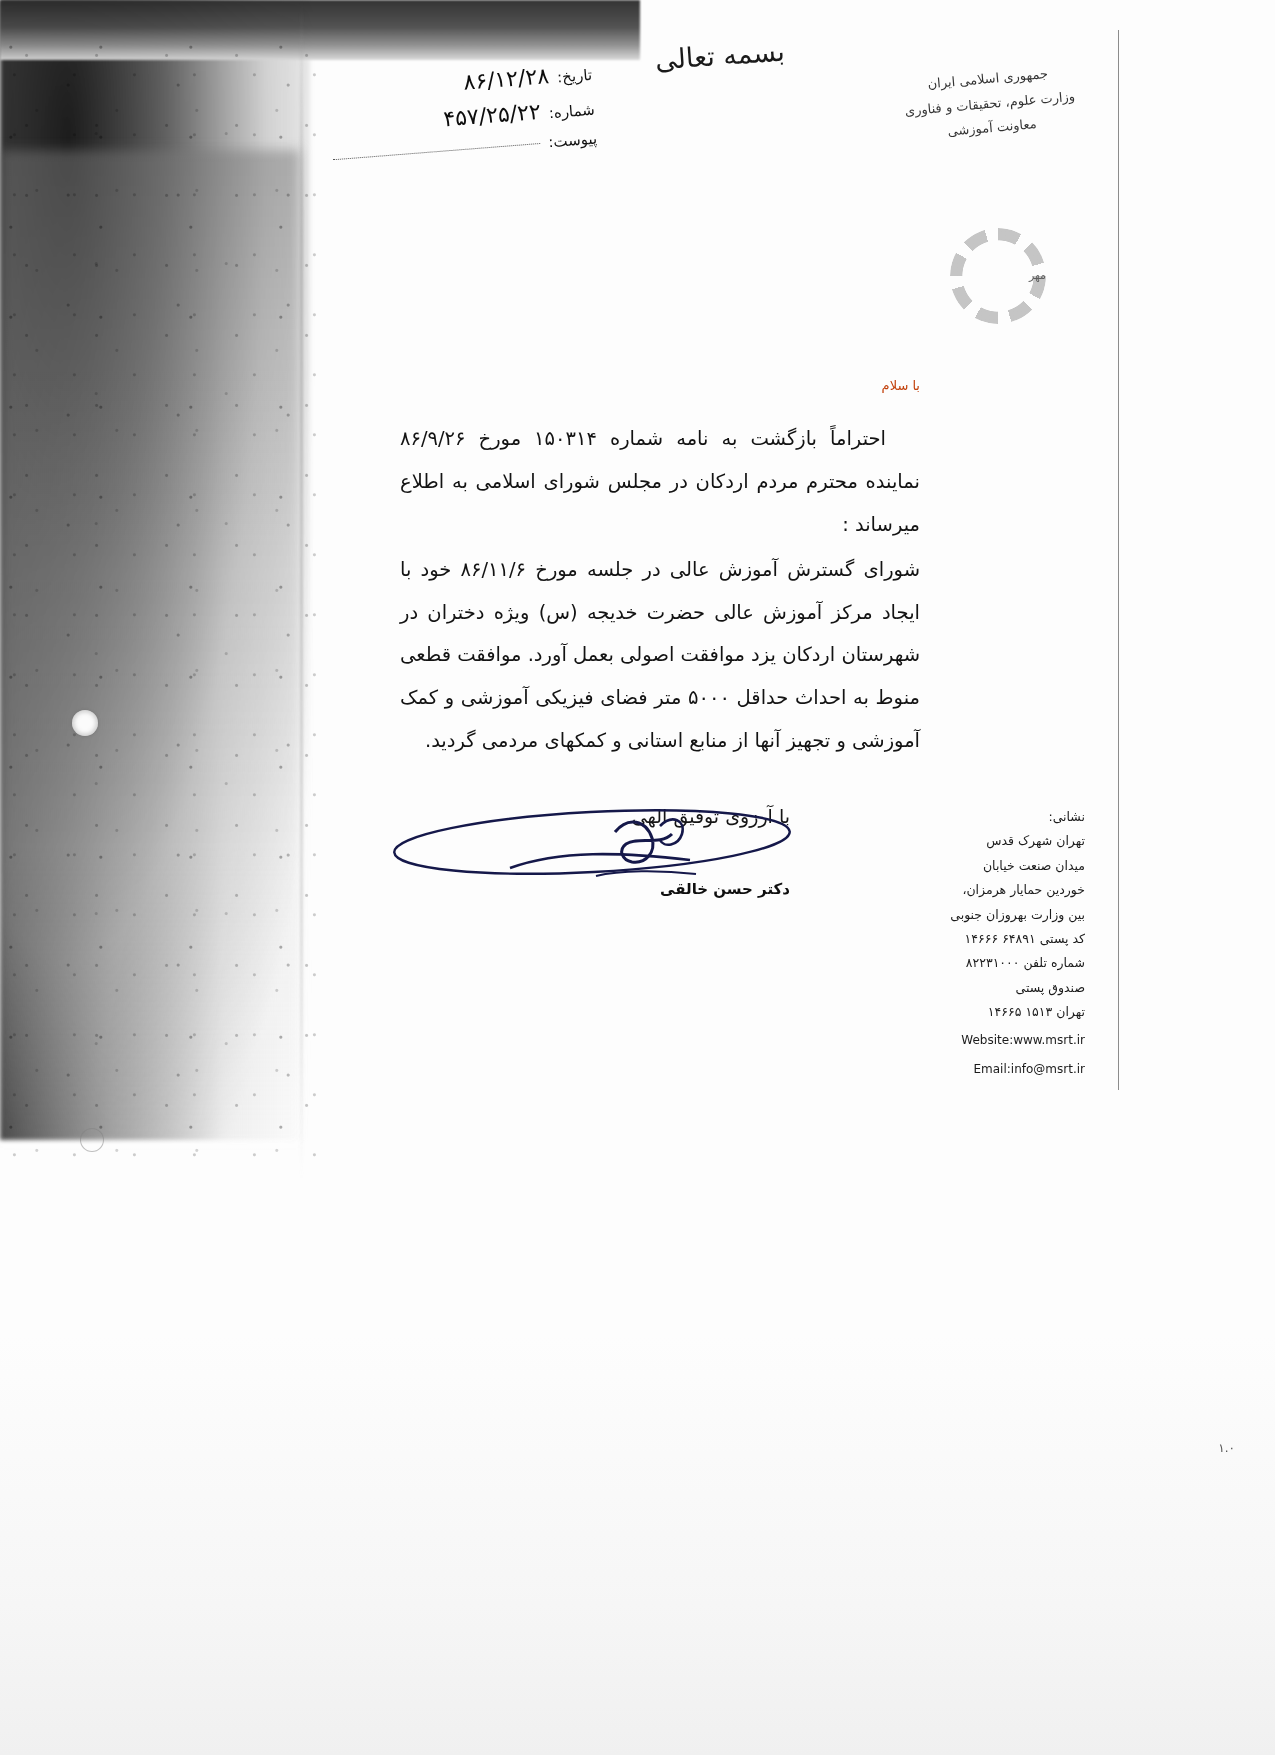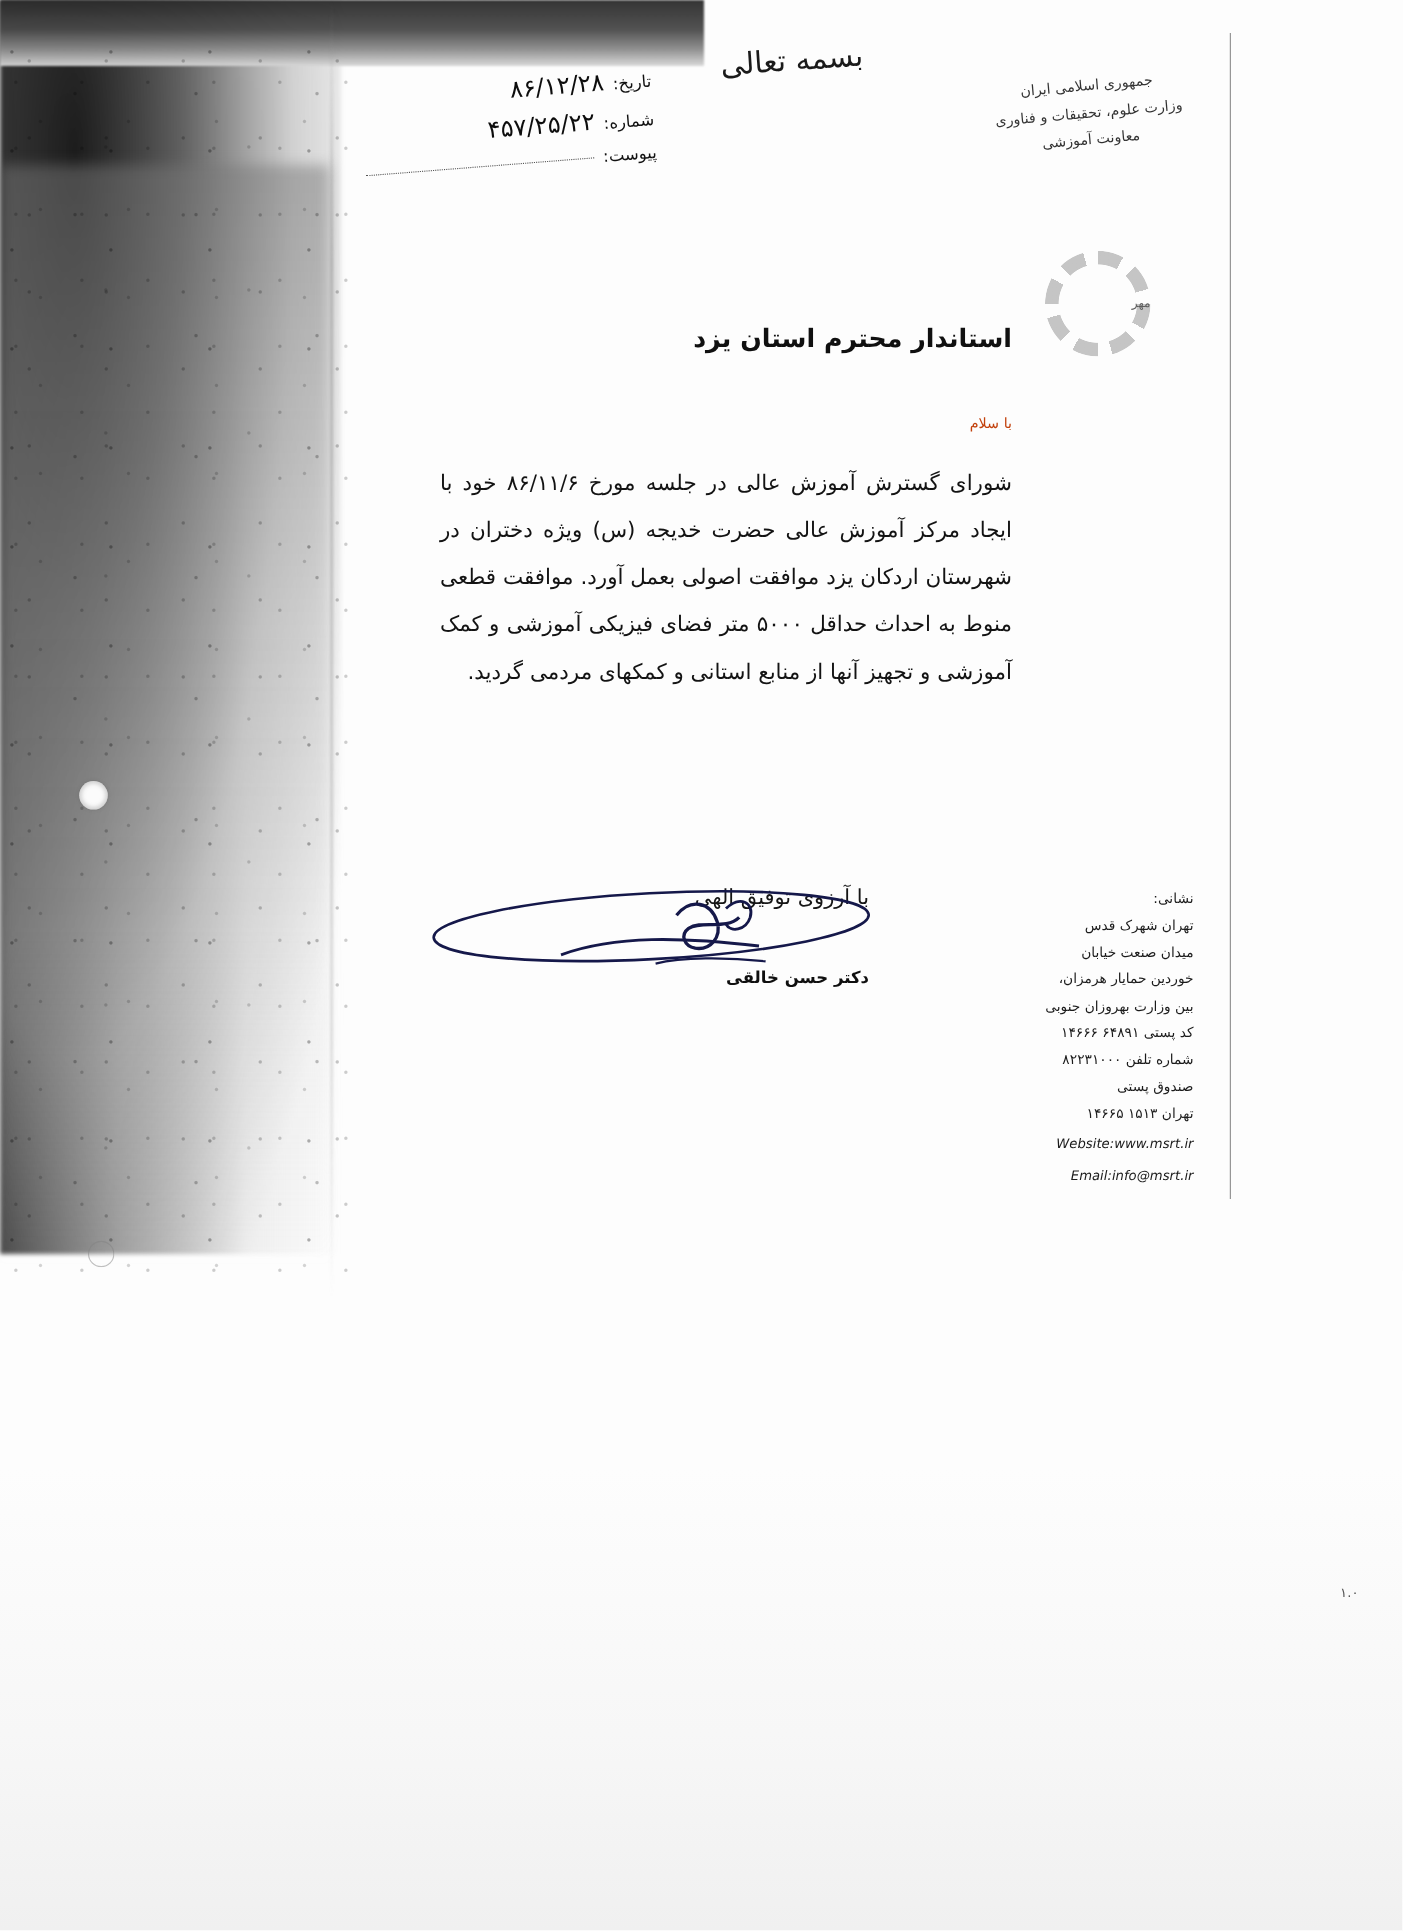--- a/index.html
+++ b/index.html
@@ -253,21 +253,20 @@
     width: 195px;
     direction: rtl;
     text-align: right;
     font-size: 12.5px;
     line-height: 1.95;
     color: #1b1b1b;
   }
   .footer-addr .web {
     direction: ltr;
     text-align: right;
-    font-style: italic;
     font-size: 12px;
     margin-top: 5px;
   }
   .footer-mark {
     position: absolute;
     right: 40px; bottom: 300px;
     font-size: 12px;
     color: #555;
     letter-spacing: 3px;
     text-align: center;
@@ -314,24 +313,24 @@
         <div>جمهوری اسلامی ایران</div>
         <div>وزارت علوم، تحقیقات و فناوری</div>
         <div>معاونت آموزشی</div>
       </div>
     </div>
 
     <div class="seal">
       <span>مهر</span>
     </div>
 
-    <div class="addressee">استاندار محترم استان یزد</div>
     <div class="salutation">با سلام</div>
 
     <div class="body">
+      <p class="indent">احتراماً بازگشت به نامه شماره ۱۵۰۳۱۴ مورخ ۸۶/۹/۲۶ نماینده محترم مردم اردکان در مجلس شورای اسلامی به اطلاع میرساند :</p>
       <p>شورای گسترش آموزش عالی در جلسه مورخ ۸۶/۱۱/۶ خود با ایجاد مرکز آموزش عالی حضرت خدیجه (س) ویژه دختران در شهرستان اردکان یزد موافقت اصولی بعمل آورد. موافقت قطعی منوط به احداث حداقل ۵۰۰۰ متر فضای فیزیکی آموزشی و کمک آموزشی و تجهیز آنها از منابع استانی و کمکهای مردمی گردید.</p>
     </div>
 
     <div class="closing">با آرزوی توفیق الهی</div>
 
     <svg class="signature" viewBox="0 0 470 120">
       <ellipse cx="232" cy="52" rx="198" ry="30" fill="none" stroke="#15184a" stroke-width="2.4" transform="rotate(-3 232 52)"></ellipse>
       <path d="M150 78 C200 60, 260 62, 330 70" fill="none" stroke="#15184a" stroke-width="2.6"></path>
       <path d="M255 42 C268 26, 286 30, 292 48 C296 62, 286 74, 272 72 C262 70, 258 60, 266 54 C278 46, 300 56, 312 44" fill="none" stroke="#15184a" stroke-width="3"></path>
       <path d="M300 36 C312 24, 326 30, 322 44 C318 56, 304 58, 300 50" fill="none" stroke="#15184a" stroke-width="2.6"></path>

